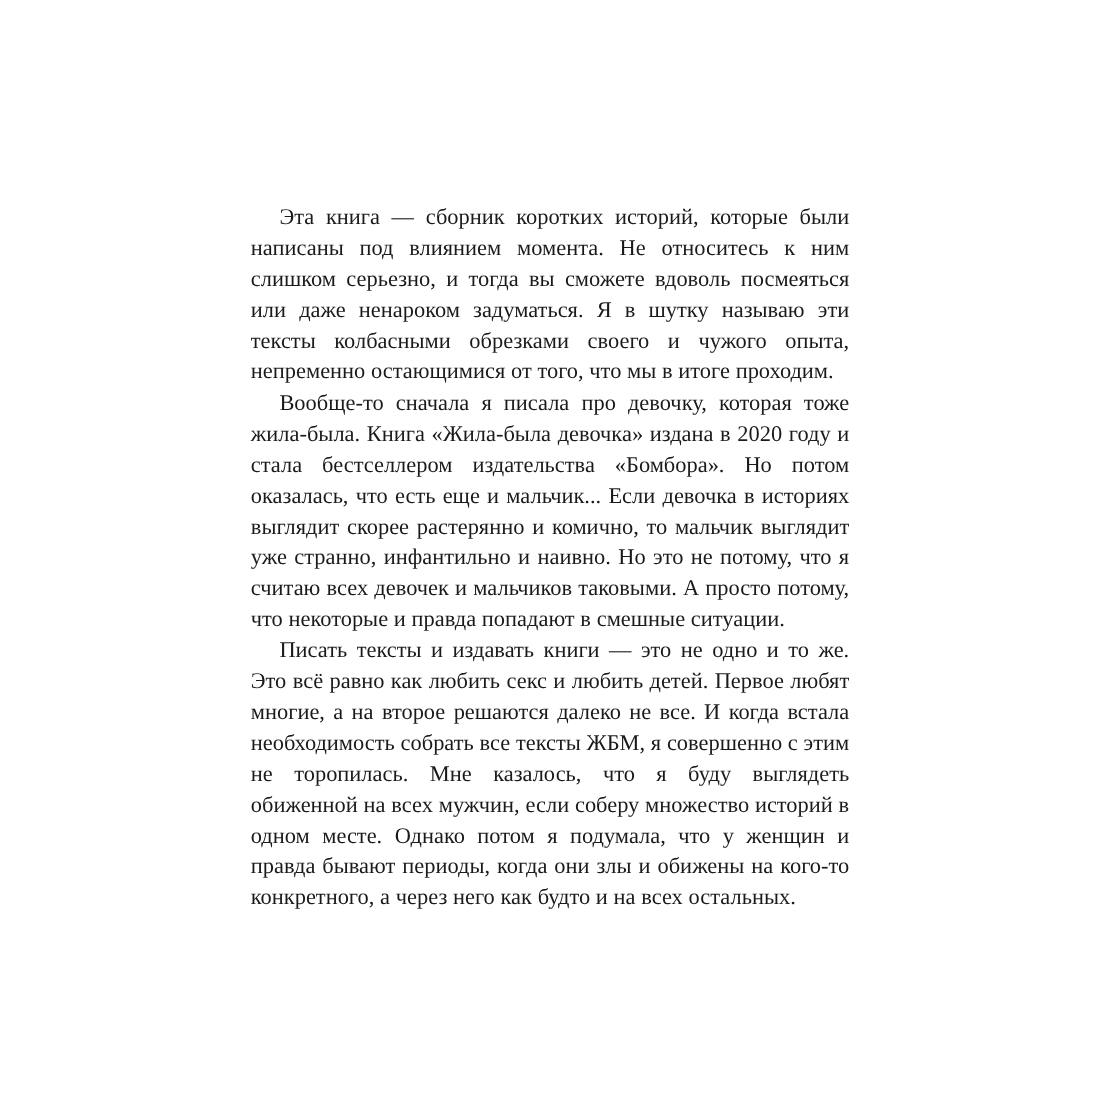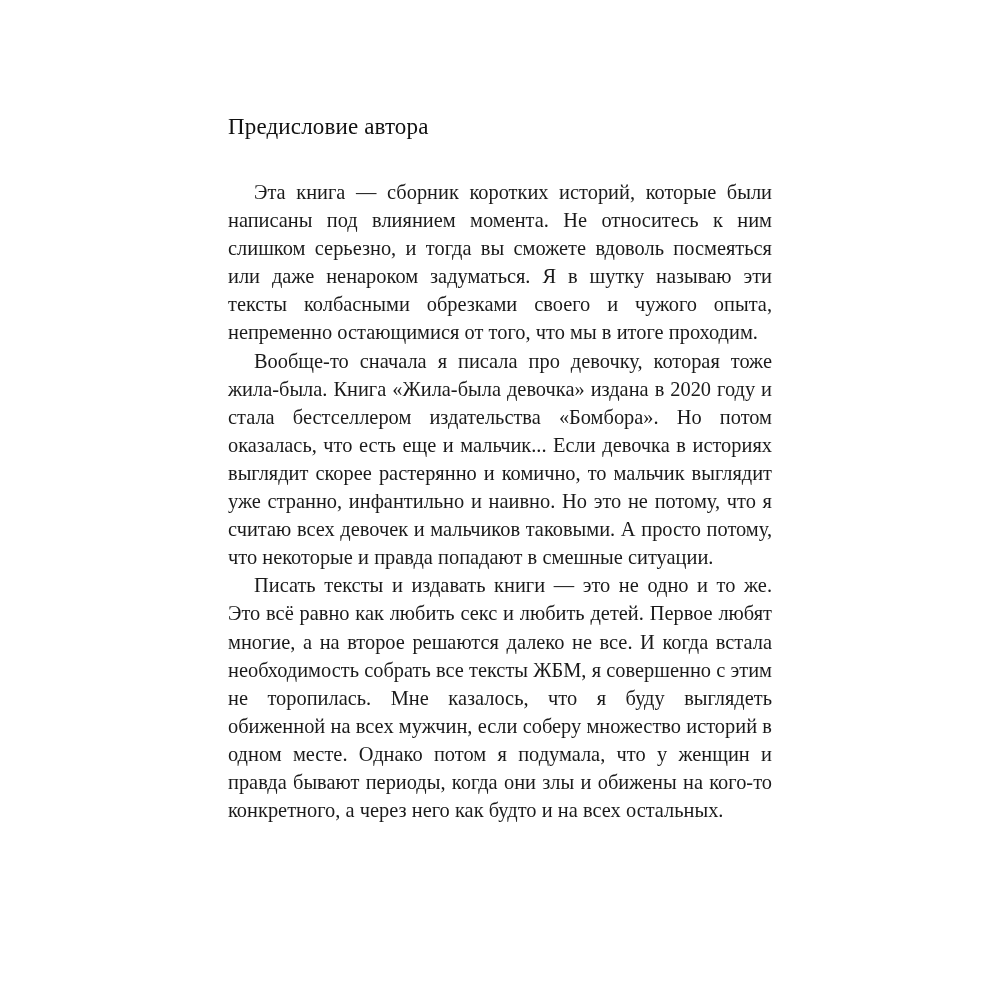--- a/index.html
+++ b/index.html
@@ -33,42 +33,41 @@
     font-family: "Liberation Serif", "DejaVu Serif", serif;
     font-size: 23px;
     font-weight: 400;
     line-height: 30px;
     letter-spacing: 0.15px;
     margin: 0 0 0 0;
     color: #111111;
     text-align: left;
   }
   .body-copy {
-    margin-top: 36px;
+    margin-top: 72px;
   }
   .body-copy p {
     margin: 0;
     font-size: 20.4px;
     line-height: 28.1px;
     text-align: justify;
     text-justify: inter-word;
     text-indent: 26px;
     color: #1a1a1a;
     hyphens: manual;
     word-spacing: 0.1px;
   }
 </style>
 </head>
 <body>
 
 <div class="page">
 
   <div class="text-column">
 
-    <h1 class="chapter-heading">Предисловие автора</h1>
 
     <div class="body-copy">
       <p>Эта книга — сборник коротких историй, которые были написаны под влиянием момента. Не относитесь к ним слишком серьезно, и тогда вы сможете вдоволь посмеяться или даже ненароком задуматься. Я в шутку называю эти тексты колбасными обрезками своего и чужого опыта, непременно остающимися от того, что мы в итоге проходим.</p>
       <p>Вообще-то сначала я писала про девочку, которая тоже жила-была. Книга «Жила-была девочка» издана в 2020 году и стала бестселлером издательства «Бомбора». Но потом оказалась, что есть еще и мальчик... Если девочка в историях выглядит скорее растерянно и комично, то мальчик выглядит уже странно, инфантильно и наивно. Но это не потому, что я считаю всех девочек и мальчиков таковыми. А просто потому, что некоторые и правда попадают в смешные ситуации.</p>
       <p>Писать тексты и издавать книги — это не одно и то же. Это всё равно как любить секс и любить детей. Первое любят многие, а на второе решаются далеко не все. И когда встала необходимость собрать все тексты ЖБМ, я совершенно с этим не торопилась. Мне казалось, что я буду выглядеть обиженной на всех мужчин, если соберу множество историй в одном месте. Однако потом я подумала, что у женщин и правда бывают периоды, когда они злы и обижены на кого-то конкретного, а через него как будто и на всех остальных.</p>
     </div>
 
   </div>
 
 </div>

